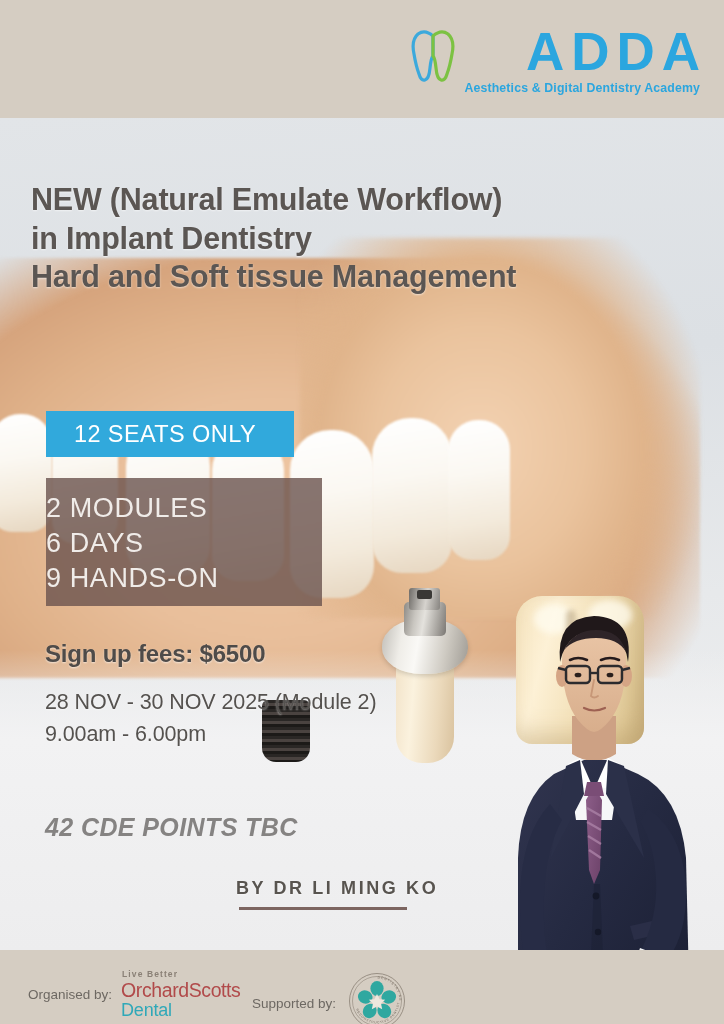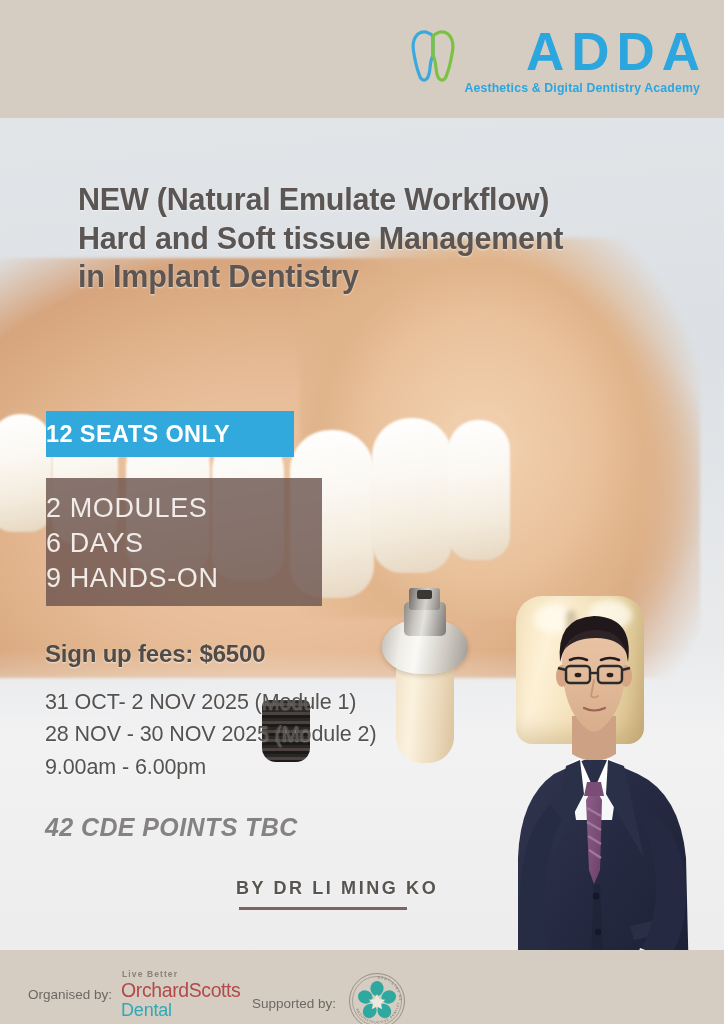--- a/index.html
+++ b/index.html
@@ -204,38 +204,37 @@
     z-index: 20;
   }
   .title-line {
     font-size: 30.5px;
     font-weight: 700;
     color: #5B5653;
     line-height: 1.27;
     letter-spacing: -0.2px;
     text-shadow: 0 1px 2px rgba(255,255,255,0.55);
     white-space: nowrap;
-    margin-left: 47px;
   }
 
   .seats-badge {
     position: absolute;
     left: 46px; top: 411px;
     width: 248px; height: 46px;
     background: #31A9DC;
     display: flex;
     align-items: center;
     z-index: 20;
   }
   .seats-badge span {
     color: #FFFFFF;
     font-size: 23.5px;
-    font-weight: 700;
+    font-weight: 400;
     letter-spacing: 0.4px;
-    padding-left: 0;
+    padding-left: 28px;
   }
 
   .modules-box {
     position: absolute;
     left: 46px; top: 478px;
     width: 276px; height: 128px;
     background: rgba(106, 83, 77, 0.80);
     z-index: 20;
     padding-top: 13px;
     box-sizing: border-box;
@@ -488,38 +487,37 @@
       </svg>
       <div class="logo-text-col">
         <div class="logo-word">ADDA</div>
         <div class="logo-tag">Aesthetics &amp; Digital Dentistry Academy</div>
       </div>
     </div>
   </div>
 
   <div class="title-block">
     <div class="title-line">NEW (Natural Emulate Workflow)</div>
+    <div class="title-line">in Implant Dentistry</div>
     <div class="title-line">Hard and Soft tissue Management</div>
-    <div class="title-line">in Implant Dentistry</div>
   </div>
 
   <div class="seats-badge">
     <span>12 SEATS ONLY</span>
   </div>
 
   <div class="modules-box">
     <div>2 MODULES</div>
     <div>6 DAYS</div>
     <div>9 HANDS-ON</div>
   </div>
 
   <div class="fees">Sign up fees: $6500</div>
 
   <div class="dates">
-    <div>31 OCT- 2 NOV 2025 (Module 1)</div>
     <div>28 NOV - 30 NOV 2025 (Module 2)</div>
     <div>9.00am - 6.00pm</div>
   </div>
 
   <div class="cde">42 CDE POINTS TBC</div>
 
   <div class="byline">
     <div class="byline-text">BY DR LI MING KO</div>
     <div class="byline-rule"></div>
   </div>

